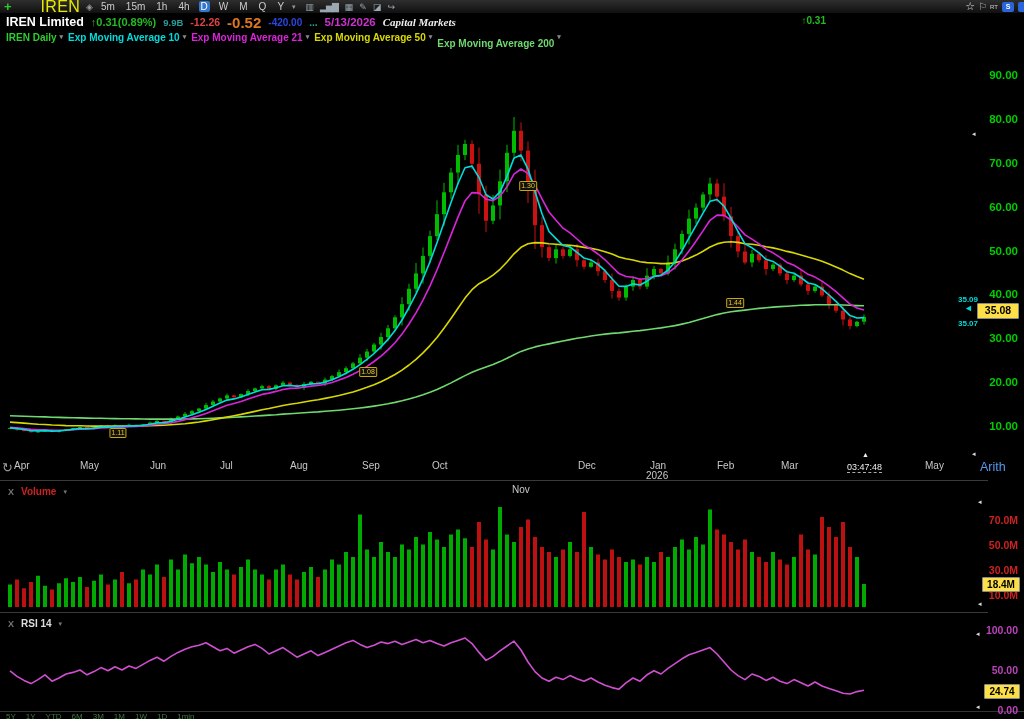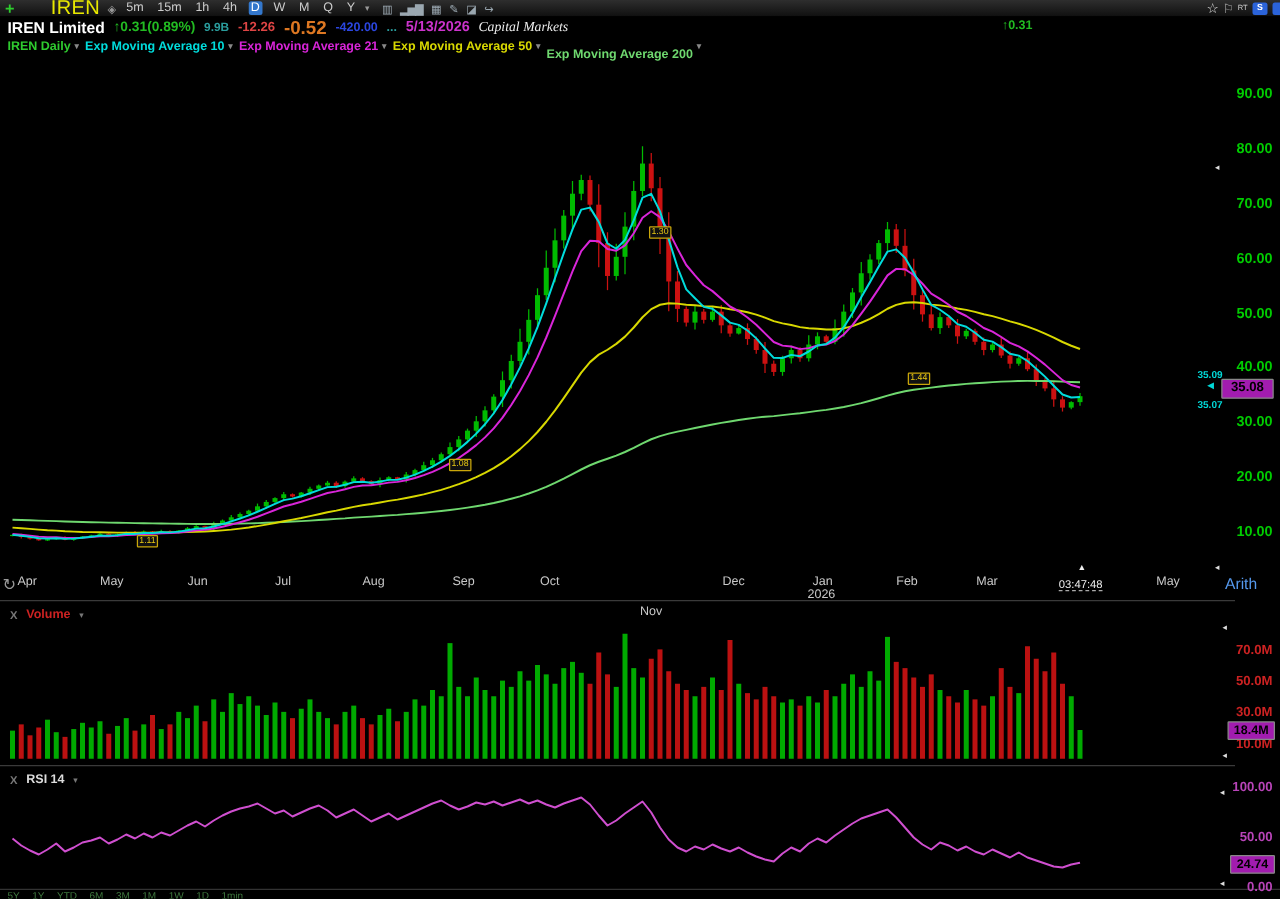--- a/index.html
+++ b/index.html
@@ -26,37 +26,37 @@
   .inforow{position:absolute;left:0;top:14px;width:828px;height:16px;background:#000;
            display:flex;align-items:center;gap:7px;padding:0 6px;box-sizing:border-box;}
   .co-name{color:#fff;font-weight:bold;font-size:12.5px;}
   .chg{color:#22bb22;font-size:11px;font-weight:bold;}
   .mcap{color:#2a9d9d;font-size:9.5px;font-weight:bold;}
   .st1{color:#dd4444;font-size:10.5px;font-weight:bold;}
   .st2{color:#dd7722;font-size:15px;font-weight:bold;}
   .st3{color:#2b46e0;font-size:10px;font-weight:bold;}
   .ell{color:#2a9d9d;font-size:10px;font-weight:bold;}
   .edate{color:#cc33cc;font-size:11.5px;font-weight:bold;}
-  .exch{color:#eee;font-family:"Liberation Serif",serif;font-style:italic;font-weight:normal;font-size:11px;}
+  .exch{color:#eee;font-family:"Liberation Serif",serif;font-style:italic;font-weight:bold;font-size:11px;}
   .chg-right{position:absolute;right:2px;top:1px;color:#22bb22;font-size:10px;font-weight:bold;}
   
   .indrow{position:absolute;left:0;top:30px;width:828px;height:14px;background:#000;
           display:flex;align-items:center;gap:5px;padding:0 6px;box-sizing:border-box;}
   .ind{font-size:10px;font-weight:bold;display:flex;align-items:center;gap:3px;}
   .ind .car{color:#888;font-size:7px;}
   
   svg{position:absolute;left:0;display:block;}
   .sep{position:absolute;left:0;height:1px;background:#3a3a3a;}
   .lbl{position:absolute;white-space:nowrap;}
   .axis-p{color:#00cc00;font-size:11.5px;font-weight:bold;width:40px;text-align:right;}
   .axis-v{color:#cc2222;font-size:10.5px;font-weight:bold;width:40px;text-align:right;}
   .axis-r{color:#b844b8;font-size:10.5px;font-weight:bold;width:40px;text-align:right;}
   .month{color:#c8c8c8;font-size:10px;}
   .yearsub{color:#c8c8c8;font-size:10px;}
-  .tag{position:absolute;background:#a21caf;color:#000;font-size:10.5px;font-weight:bold;
+  .tag{position:absolute;background:#fde047;color:#000;font-size:10.5px;font-weight:bold;
        text-align:center;border-radius:1px;border:1px solid #888;line-height:13px;}
   .cyan-sm{color:#00d8d8;font-size:8px;font-weight:bold;}
   .cyan-arrow{color:#00d8d8;font-size:9px;}
   .tri{color:#ddd;font-size:7px;}
   .countdown{color:#eee;font-size:9px;border-bottom:1px dashed #aaa;}
   .cd-tri{color:#eee;font-size:7px;}
   .arith{color:#5599ee;font-size:12.5px;}
   .panicon{color:#999;font-size:13px;}
   .pane-hdr{position:absolute;display:flex;align-items:center;gap:7px;font-size:10px;}
   .hdr-x{color:#777;font-size:9px;font-weight:bold;}

